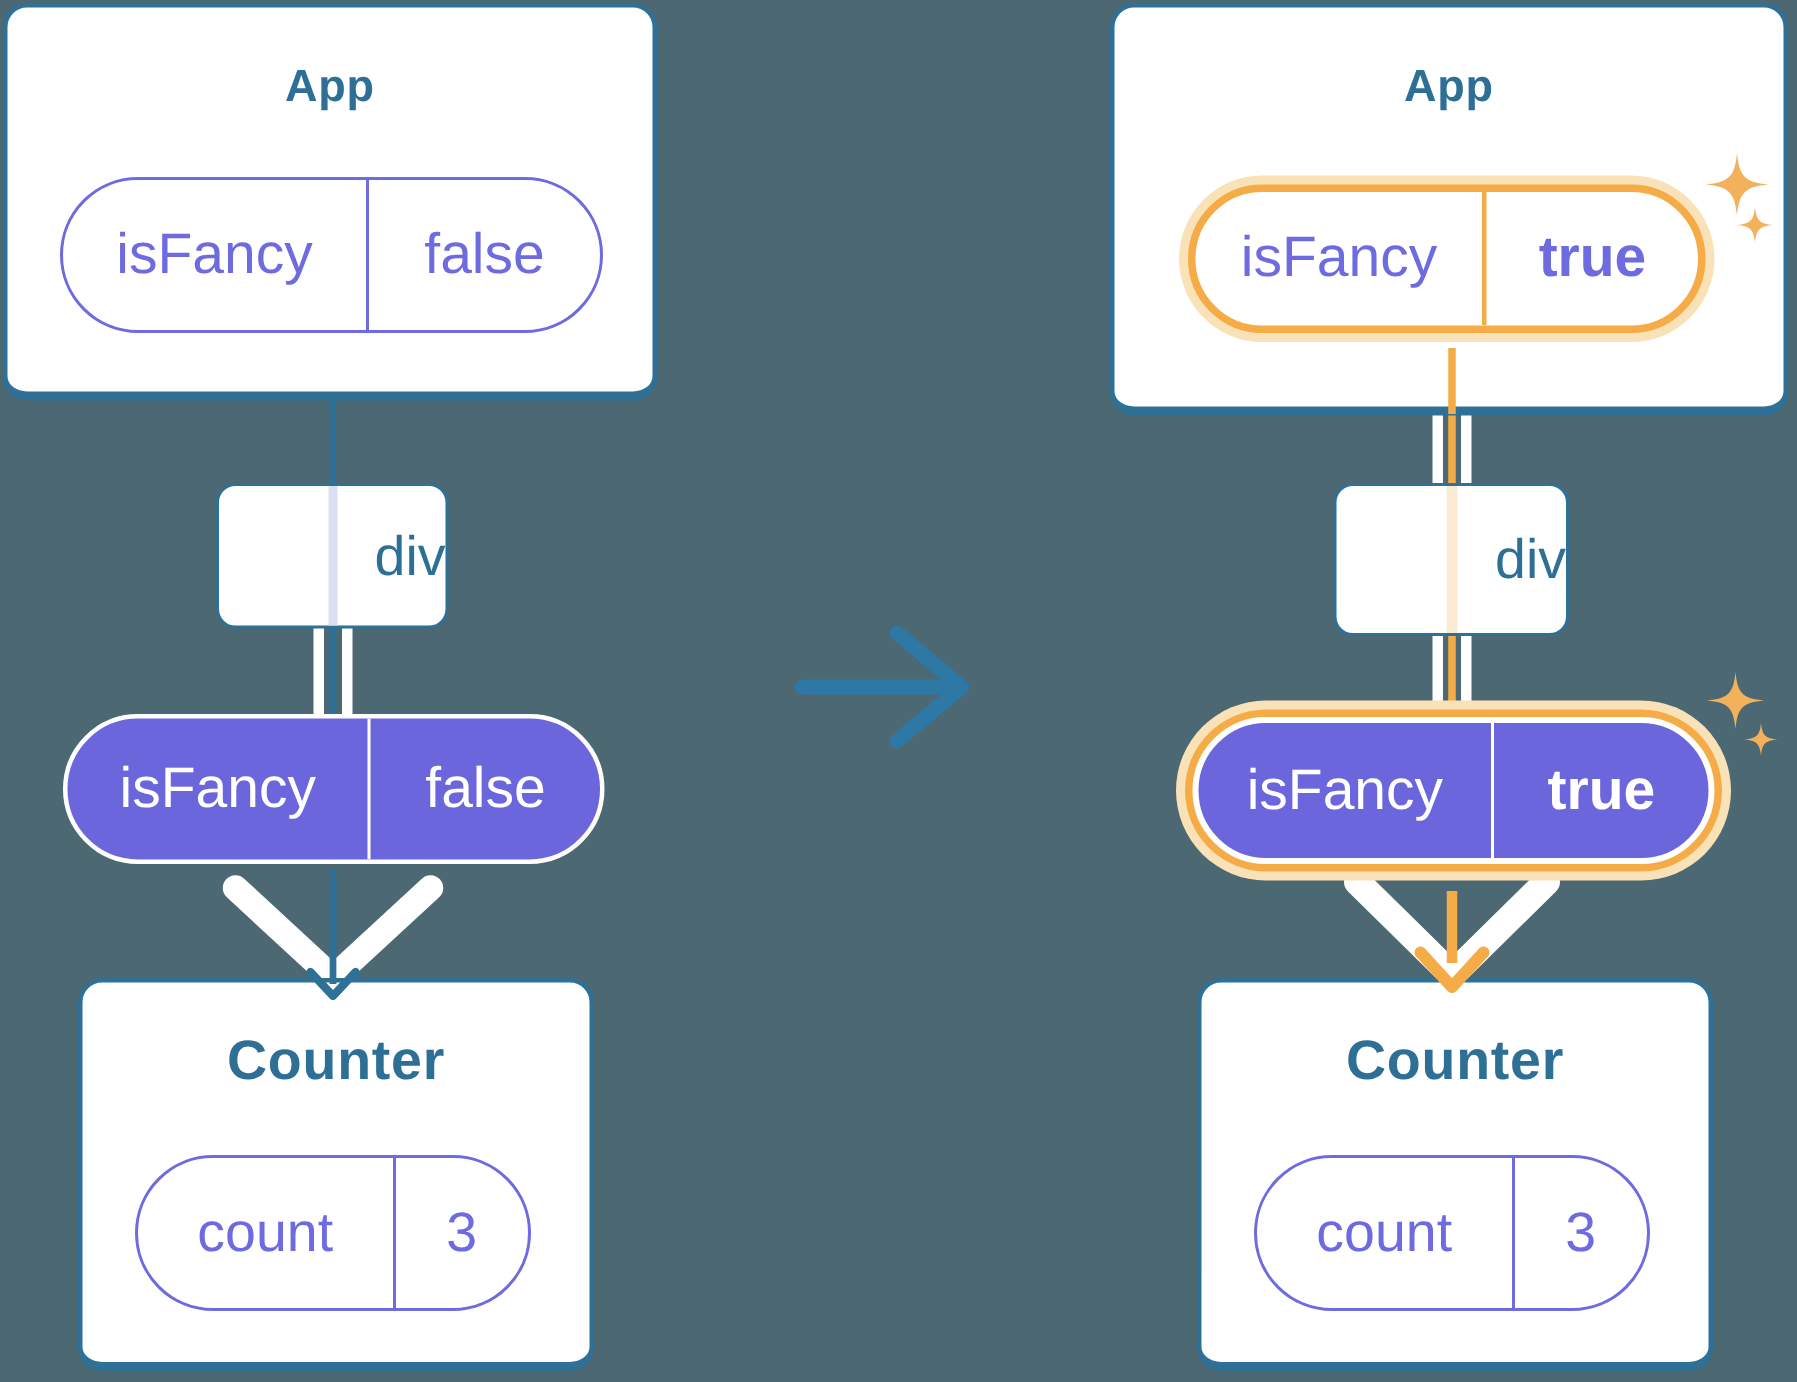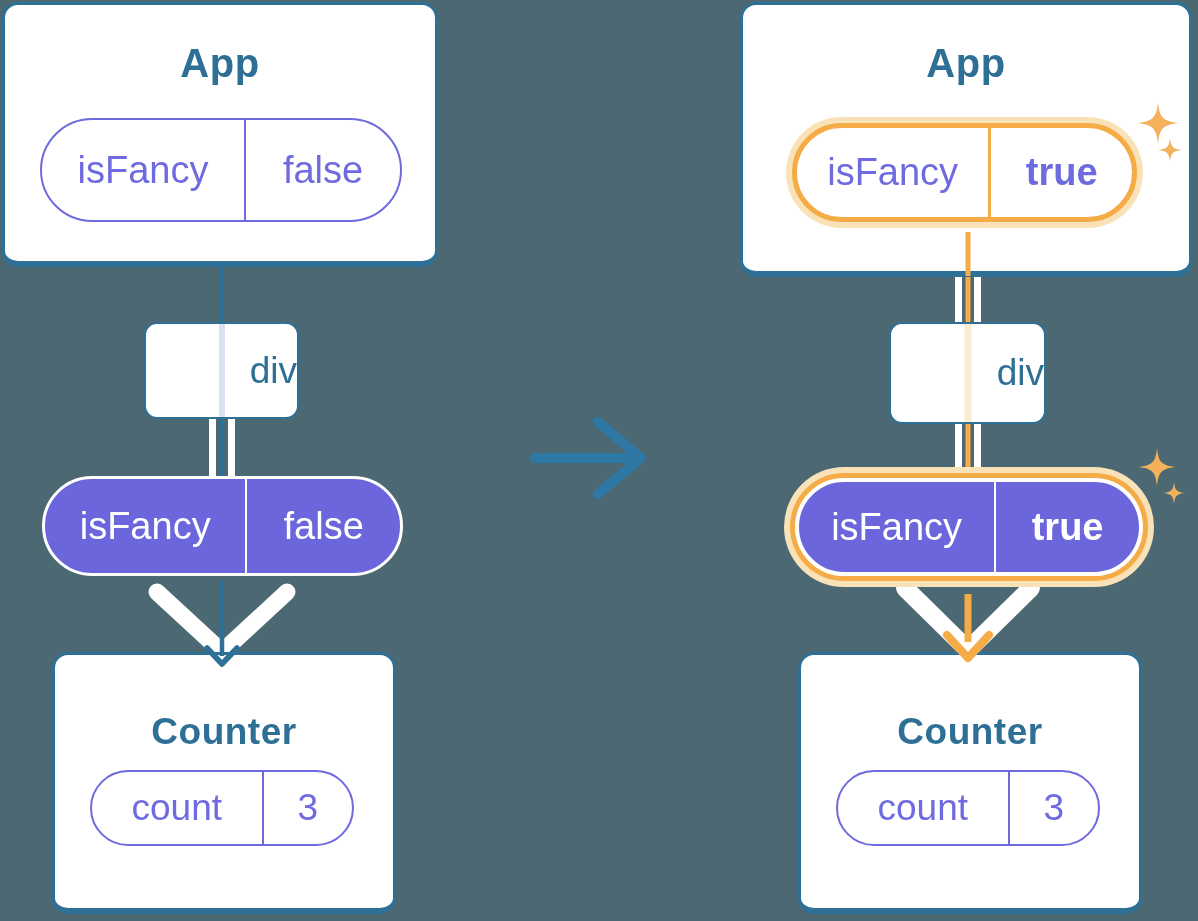--- a/index.html
+++ b/index.html
@@ -15,21 +15,21 @@
   svg.layer{position:absolute;left:0;top:0;pointer-events:none}
   .under{z-index:1}.over{z-index:3}
 
   .card{position:absolute;background:var(--card);border:3px solid var(--teal);
         border-bottom-width:6px;border-radius:16px;z-index:2;text-align:center}
   .card-title{color:var(--teal-text);font-weight:600;letter-spacing:.5px}
 
   
   .app-left{left:2px;top:2px;width:436px;height:265px}
   .app-right{left:740px;top:2px;width:452px;height:275px}
-  .app-title{font-size:40px;margin-top:36px}
+  .app-title{font-size:30px;margin-top:36px}
 
   
   .pill{position:absolute;display:flex;align-items:stretch;background:var(--card);
         border:2.5px solid var(--purple);border-radius:60px;overflow:hidden}
   .pill .cell{display:flex;align-items:center;justify-content:center;
         color:var(--purple);font-size:38px}
   .pill .c1{border-right:2.5px solid var(--purple)}
   .app-left .pill{left:35px;top:113px;width:362px;height:104px}
   .app-left .c1{flex:0 0 57%}
   .app-left .c2{flex:1}
@@ -66,22 +66,22 @@
   .prop-left .c1{flex:0 0 57%}
   .prop-left .c2{flex:1}
   .prop-right{left:795px;top:478px;width:348px;height:98px;border-width:4px;
         box-shadow:0 0 0 5px var(--orange),0 0 0 11px var(--orange-pale)}
   .prop-right .c1{flex:0 0 58%}
   .prop-right .c2{flex:1;font-weight:700}
 
   
   .counter-left{left:52px;top:652px;width:344px;height:262px}
   .counter-right{left:798px;top:652px;width:344px;height:262px}
-  .counter-title{font-size:37px;margin-top:56px}
-  .counter-left .pill,.counter-right .pill{left:35px;top:115px;width:264px;height:76px}
+  .counter-title{font-size:37px;margin-top:31px}
+  .counter-left .pill,.counter-right .pill{left:35px;top:115px;width:264px;height:104px}
   .counter-left .c1,.counter-right .c1{flex:0 0 66%}
   .counter-left .c2,.counter-right .c2{flex:1}
   .counter-left .pill .cell,.counter-right .pill .cell{font-size:37px}
 
   .st-teal{stroke:var(--teal);fill:none}
   .st-white{stroke:var(--white);fill:none}
   .st-orange{stroke:var(--orange);fill:none}
   .st-arrow{stroke:var(--arrow);fill:none}
   .sparkle{fill:var(--sparkle)}
 </style>

